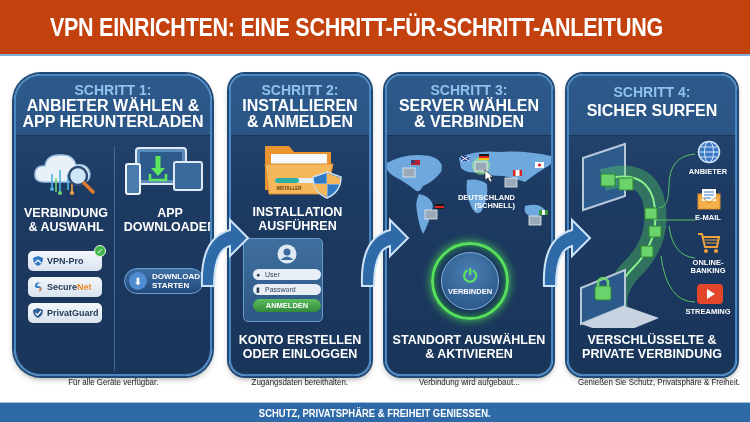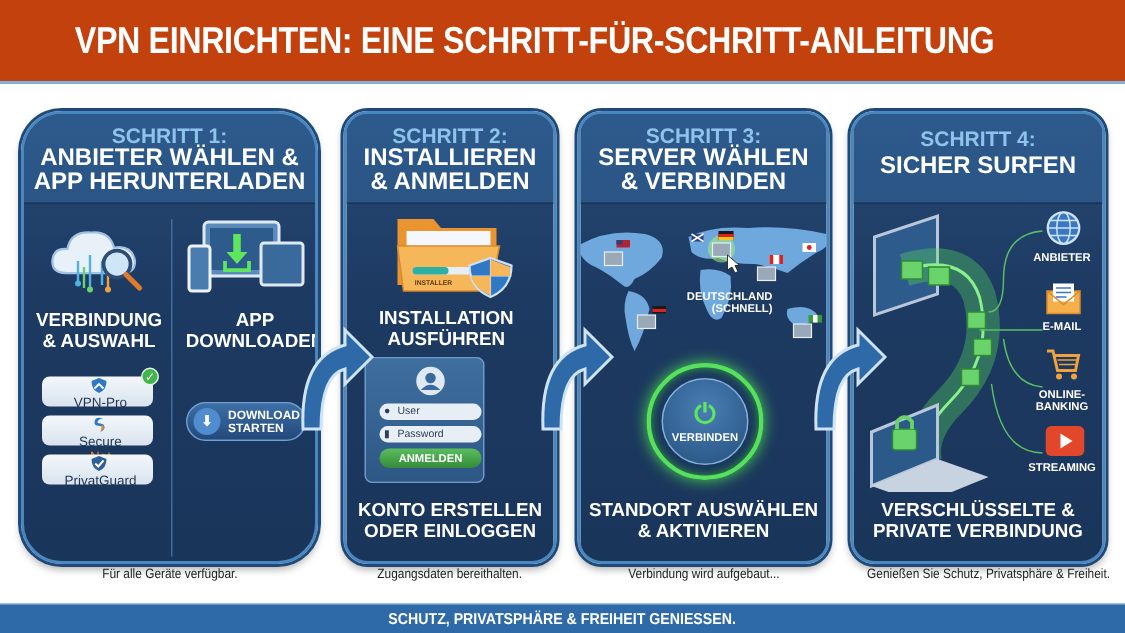--- a/index.html
+++ b/index.html
@@ -48,21 +48,21 @@
   }
   .note span { display: inline-block; transform: scaleX(0.88); white-space: nowrap; }
 
   
   #p1 { left: 14px; width: 198px; border-radius: 27px; }
   .divider { position: absolute; left: 98px; top: 70px; width: 1px; height: 225px; background: #3e6c9d; }
   .vendor {
     position: absolute; left: 12px; width: 74px; height: 20px;
     background: linear-gradient(180deg, #f3f7fb, #d9e3ee);
     border-radius: 5px; display: flex; align-items: center; padding-left: 4px;
-    font-size: 9px; font-weight: 400; color: #1f3552; flex-direction: column;
+    font-size: 9px; font-weight: 700; color: #1f3552;
   }
   .vendor .vi { width: 12px; height: 12px; margin-right: 3px; flex: none; }
   .check {
     position: absolute; width: 12px; height: 12px; border-radius: 50%;
     background: #3fb54a; color: #fff; font-size: 8px; line-height: 12px; text-align: center;
     border: 1px solid #e8f5e8;
   }
   .dl-btn {
     position: absolute; left: 108px; top: 192px; width: 80px; height: 26px;
     border-radius: 13px; background: linear-gradient(180deg, #3c6fa6, #23497a);

